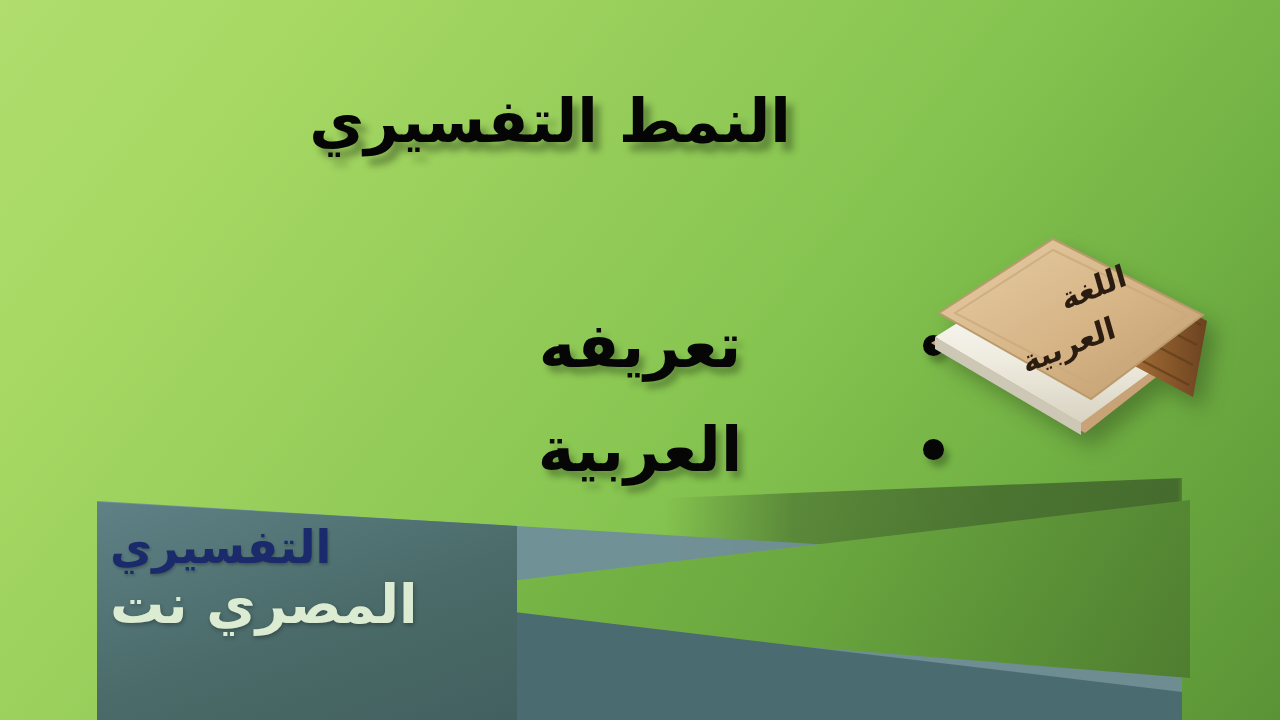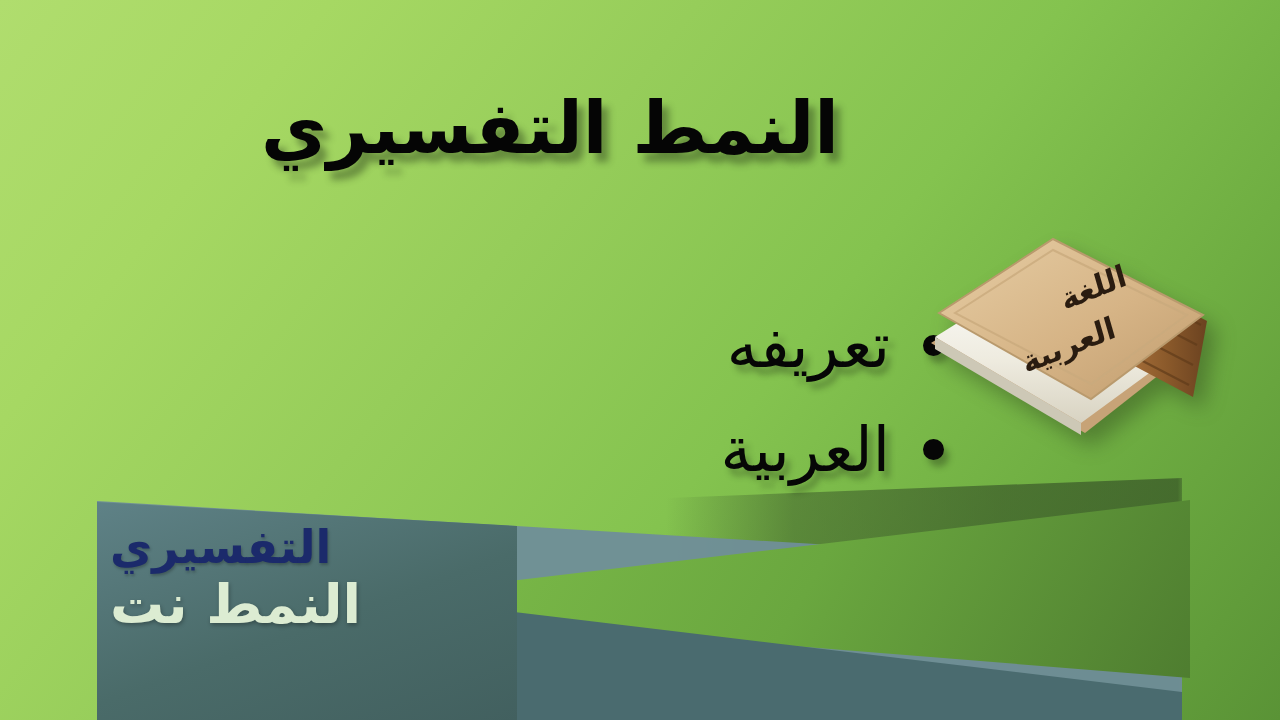--- a/index.html
+++ b/index.html
@@ -86,21 +86,21 @@
     clip-path: polygon(0px 4px, 420px 28px, 420px 222px, 0px 222px);
   }
 
   
   #title {
     position: absolute;
     right: 320px;
     top: 86px;
     width: 820px;
     text-align: center;
-    font-size: 72px;
+    font-size: 60px;
     font-weight: 700;
     line-height: 1.18;
     color: #050505;
     letter-spacing: 0px;
     text-shadow: 7px 9px 7px rgba(40,60,25,0.45);
     direction: rtl;
     white-space: nowrap;
   }
 
   
@@ -112,26 +112,26 @@
     direction: rtl;
     list-style: none;
     margin: 0;
     padding: 0;
   }
   #bullets li {
     position: relative;
     height: 104px;
     line-height: 104px;
     font-size: 62px;
-    font-weight: 400;
+    font-weight: 700;
     color: #060606;
     text-shadow: 5px 7px 6px rgba(40,60,25,0.40);
     white-space: nowrap;
     padding-right: 60px;
-    text-align: right;
+    text-align: center;
   }
   #bullets li .dot {
     position: absolute;
     right: 6px;
     top: 41px;
     width: 21px;
     height: 21px;
     border-radius: 50%;
     background: #060606;
     box-shadow: 5px 7px 6px rgba(40,60,25,0.40);
@@ -205,21 +205,21 @@
       <span>تعريفه</span>
     </li>
     <li>
       <span class="dot"></span>
       <span>العربية</span>
     </li>
   </ul>
 
   <div id="watermark">
     <span class="wm-line1">التفسيري</span>
-    <span class="wm-line2">النمط نت</span>
+    <span class="wm-line2">المصري نت</span>
   </div>
 
   <div id="book">
     <svg viewBox="0 0 300 310" xmlns="http://www.w3.org/2000/svg">
       <defs>
         <linearGradient id="coverGrad" x1="0" y1="0" x2="1" y2="1">
           <stop offset="0%" stop-color="#e6cda4"></stop>
           <stop offset="55%" stop-color="#d6b486"></stop>
           <stop offset="100%" stop-color="#c09c6e"></stop>
         </linearGradient>

